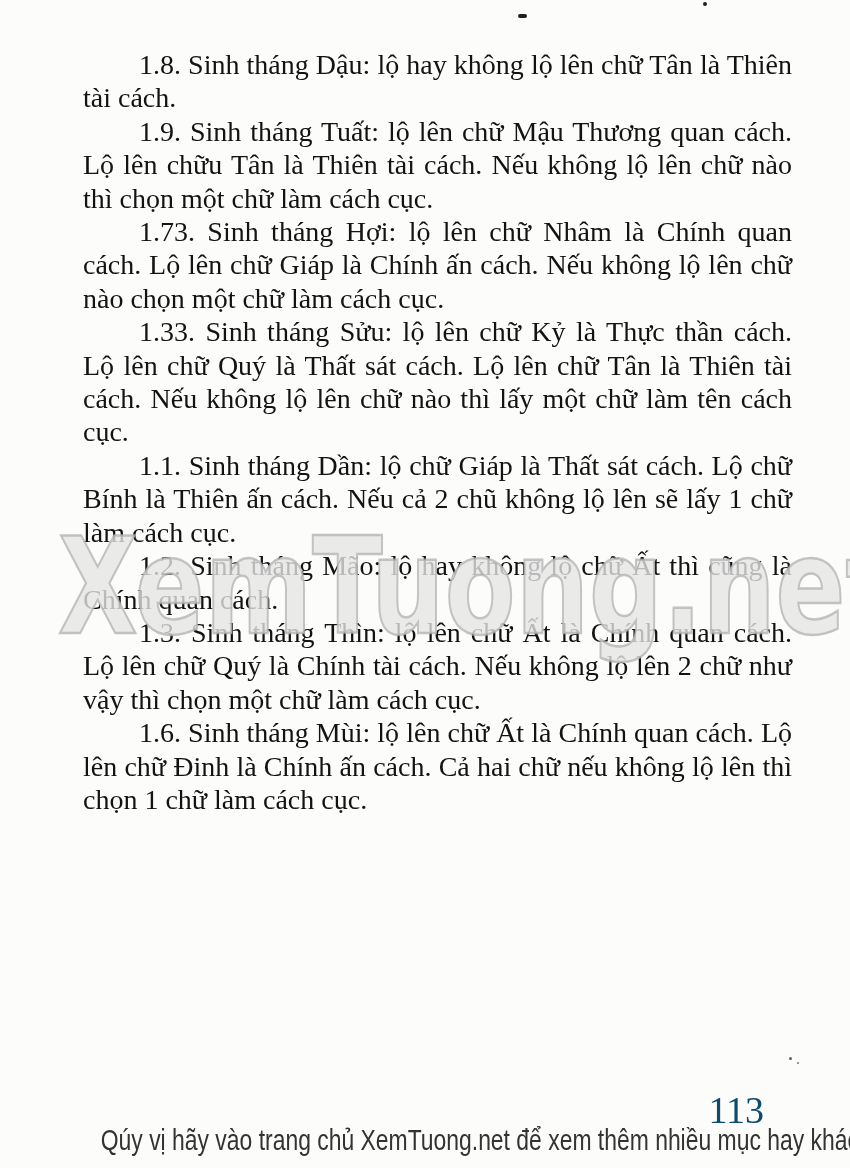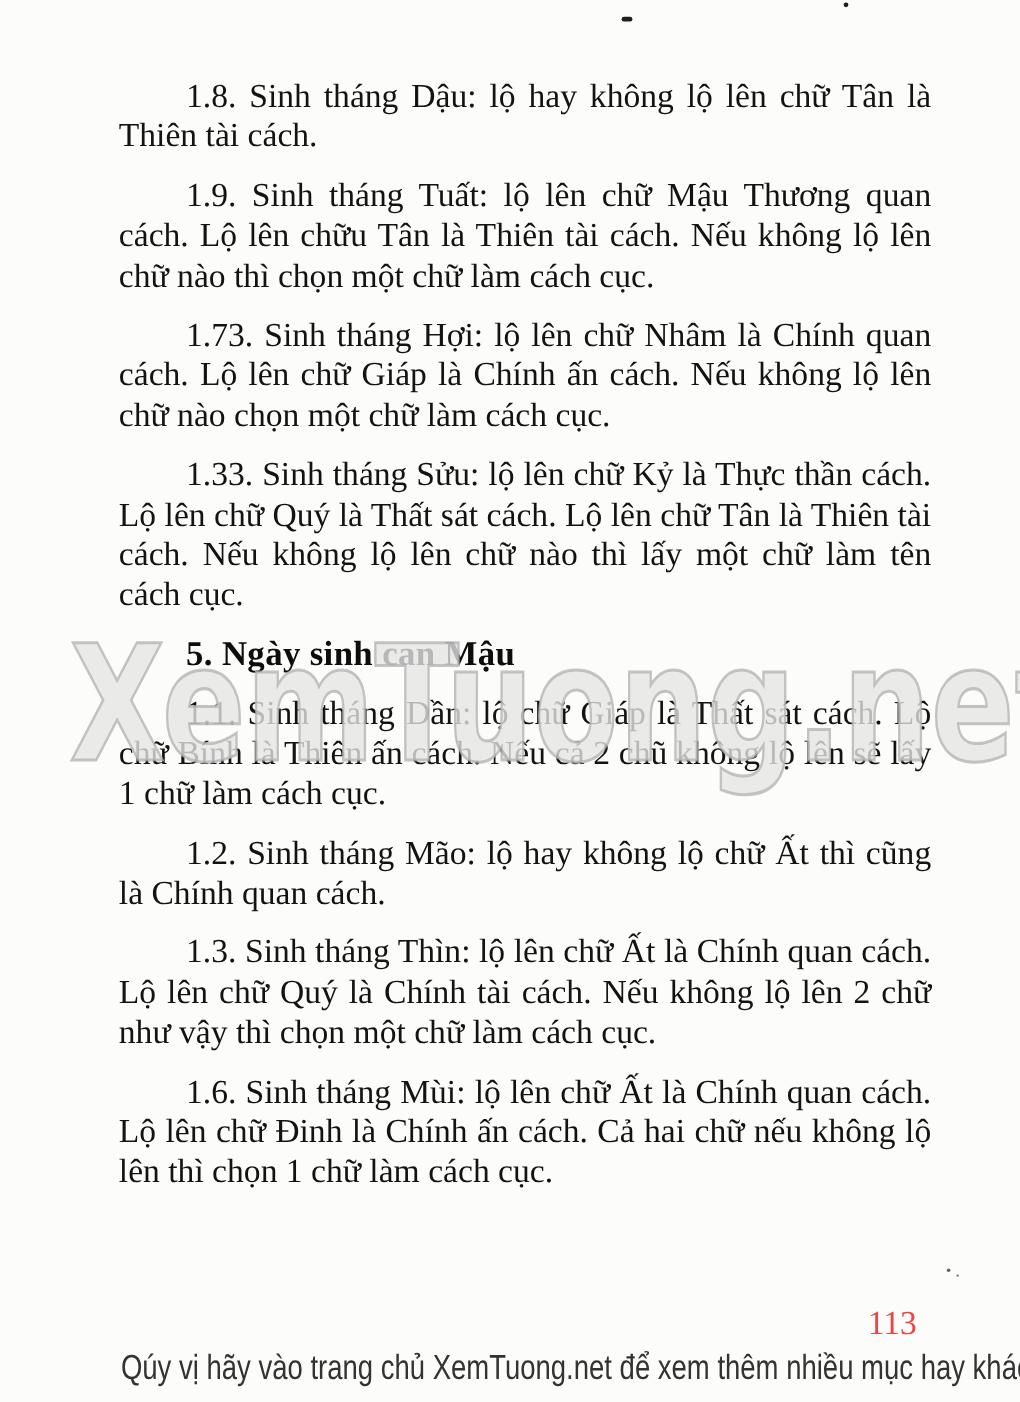--- a/index.html
+++ b/index.html
@@ -12,21 +12,21 @@
   }
   .text-block {
     position: absolute;
     left: 83px; top: 48px; width: 709px;
     color: #131313;
     font-size: 28px;
     line-height: 33.4px;
     text-align: justify;
     z-index: 1;
   }
-  .text-block p { margin: 16px; text-indent: 56px; }
+  .text-block p { margin: 0; text-indent: 56px; }
   .section-heading {
     font-weight: bold;
     font-size: 29px;
     margin: 0;
     text-indent: 56px;
     letter-spacing: 0.3px;
     color: #0d0d0d;
   }
   .watermark {
     position: absolute;
@@ -40,22 +40,22 @@
     transform-origin: 0 0;
     color: rgba(255,255,255,0.48);
     -webkit-text-stroke: 2.5px rgba(178,178,178,0.75);
     text-shadow: 0 0 1px rgba(190,190,190,0.6);
     z-index: 3;
     pointer-events: none;
   }
   .page-number {
     position: absolute;
     right: 86px; top: 1088px;
-    font-size: 28px;
-    color: #ef4444;
+    font-size: 38px;
+    color: #0c4a6e;
     z-index: 1;
   }
   .footer-note {
     position: absolute;
     left: 0; top: 1124px; width: 850px;
     text-align: center;
     z-index: 1;
   }
   .footer-note span {
     display: inline-block;
@@ -73,21 +73,20 @@
   .speck.s4 { left: 797px; top: 1062px; width: 2px; height: 2px; border-radius: 50%; opacity: .6; }
 </style>
 </head>
 <body>
 
 <div class="text-block">
   <p>1.8. Sinh tháng Dậu: lộ hay không lộ lên chữ Tân là Thiên tài cách.</p>
   <p>1.9. Sinh tháng Tuất: lộ lên chữ Mậu Thương quan cách. Lộ lên chữu Tân là Thiên tài cách. Nếu không lộ lên chữ nào thì chọn một chữ làm cách cục.</p>
   <p>1.73. Sinh tháng Hợi: lộ lên chữ Nhâm là Chính quan cách. Lộ lên chữ Giáp là Chính ấn cách. Nếu không lộ lên chữ nào chọn một chữ làm cách cục.</p>
   <p>1.33. Sinh tháng Sửu: lộ lên chữ Kỷ là Thực thần cách. Lộ lên chữ Quý là Thất sát cách. Lộ lên chữ Tân là Thiên tài cách. Nếu không lộ lên chữ nào thì lấy một chữ làm tên cách cục.</p>
-  <p class="section-heading">5. Ngày sinh can Mậu</p>
   <p>1.1. Sinh tháng Dần: lộ chữ Giáp là Thất sát cách. Lộ chữ Bính là Thiên ấn cách. Nếu cả 2 chũ không lộ lên sẽ lấy 1 chữ làm cách cục.</p>
   <p>1.2. Sinh tháng Mão: lộ hay không lộ chữ Ất thì cũng là Chính quan cách.</p>
   <p>1.3. Sinh tháng Thìn: lộ lên chữ Ất là Chính quan cách. Lộ lên chữ Quý là Chính tài cách. Nếu không lộ lên 2 chữ như vậy thì chọn một chữ làm cách cục.</p>
   <p>1.6. Sinh tháng Mùi: lộ lên chữ Ất là Chính quan cách. Lộ lên chữ Đinh là Chính ấn cách. Cả hai chữ nếu không lộ lên thì chọn 1 chữ làm cách cục.</p>
 </div>
 
 <div class="watermark">XemTuong.net</div>
 
 <div class="page-number">113</div>
 

